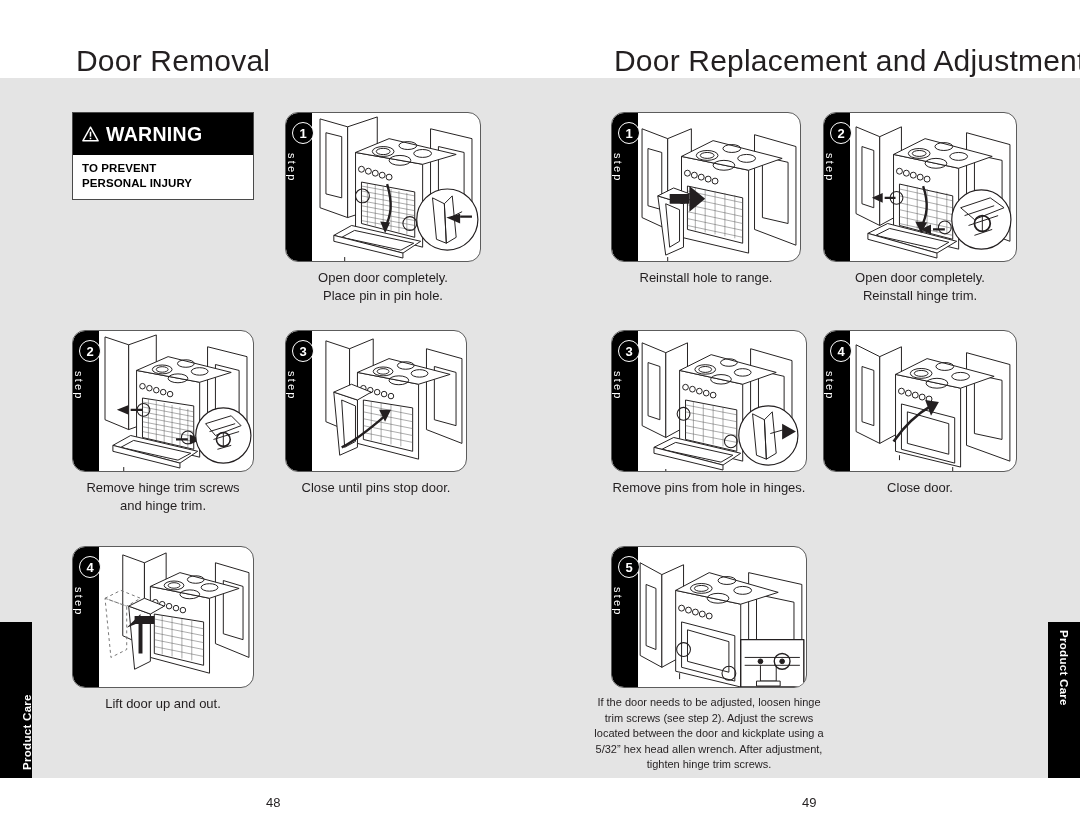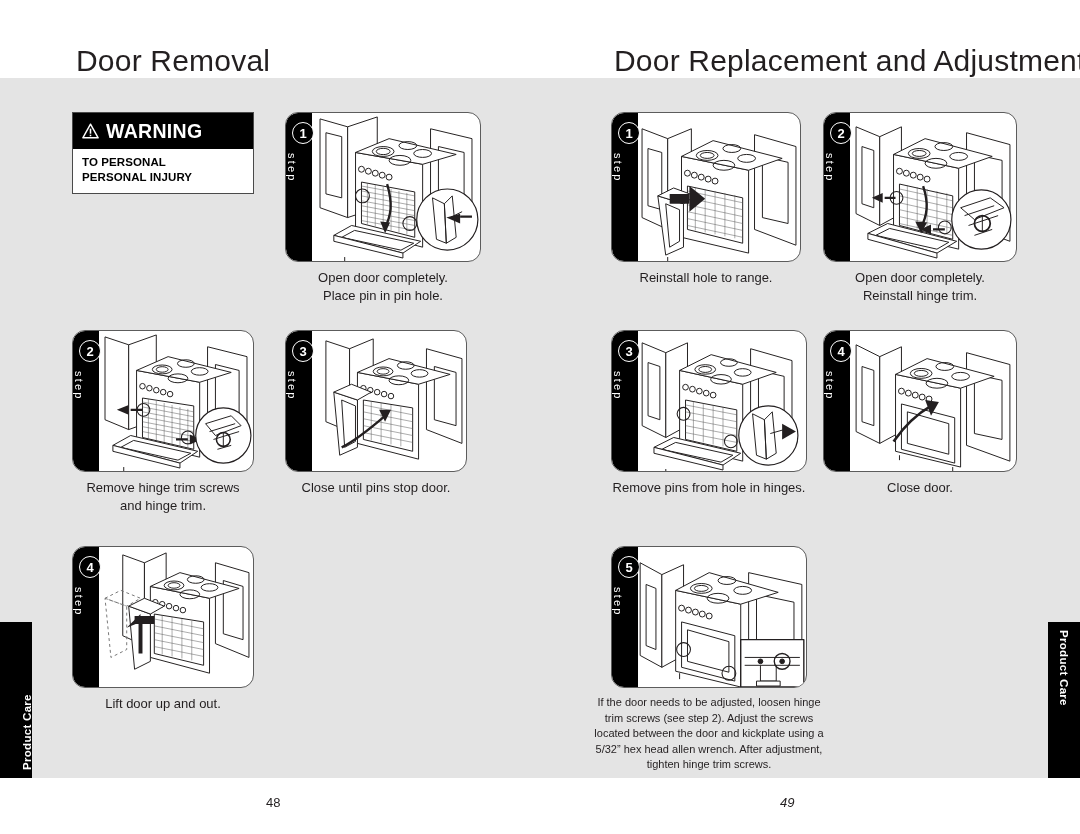--- a/index.html
+++ b/index.html
@@ -43,29 +43,29 @@
   .tab-right span {
     transform: rotate(90deg); transform-origin: left top;
     position: absolute; left: 22px; top: 8px;
   }
 
   
   .pagenum {
     position: absolute; top: 795px; font-size: 13px; color: #231f20;
   }
   .pg-left  { left: 258px; margin-left: 8px; }
-  .pg-right { left: 780px; font-style: italic; }
+  .pg-right { left: 802px; }
 
   
   .warn-box {
     position: absolute; left: 72px; top: 112px; width: 182px;
     background: #fff; border: 1px solid #4a4a4a;
   }
   .warn-head {
-    background: #000; color: #fff; height: 36px;
+    background: #000; color: #fff; height: 42px;
     display: flex; align-items: center; gap: 7px; padding-left: 9px;
   }
   .warn-head .tri { width: 17px; height: 16px; display: block; }
   .warn-head .wtxt { font-size: 19.5px; font-weight: 700; letter-spacing: .3px; }
   .warn-body { padding: 6px 8px 8px 9px; }
   .warn-body .b1 {
     font-size: 11.5px; font-weight: 700; color: #000; line-height: 1.3;
     letter-spacing: .1px;
   }
   .warn-body .b2 {
@@ -126,21 +126,21 @@
   <div class="warn-box">
     <div class="warn-head">
       <svg class="tri" viewBox="0 0 20 18">
         <path d="M10 1 L19 17 L1 17 Z" fill="none" stroke="#fff" stroke-width="1.7" stroke-linejoin="round"></path>
         <rect x="9.1" y="6.2" width="1.8" height="6" fill="#fff"></rect>
         <rect x="9.1" y="13.4" width="1.8" height="1.8" fill="#fff"></rect>
       </svg>
       <span class="wtxt">WARNING</span>
     </div>
     <div class="warn-body">
-      <div class="b1">TO PERSONAL</div>
+      <div class="b1">TO PREVENT</div>
       <div class="b1">PERSONAL INJURY</div>
     </div>
   </div>
 
   <div class="panel" id="L1" style="left:285px; top:112px; width:196px;">
     <div class="frame" style="height:150px;">
       <div class="bar">
         <div class="badge">1</div>
         <div class="vstep">step</div>
       </div>

